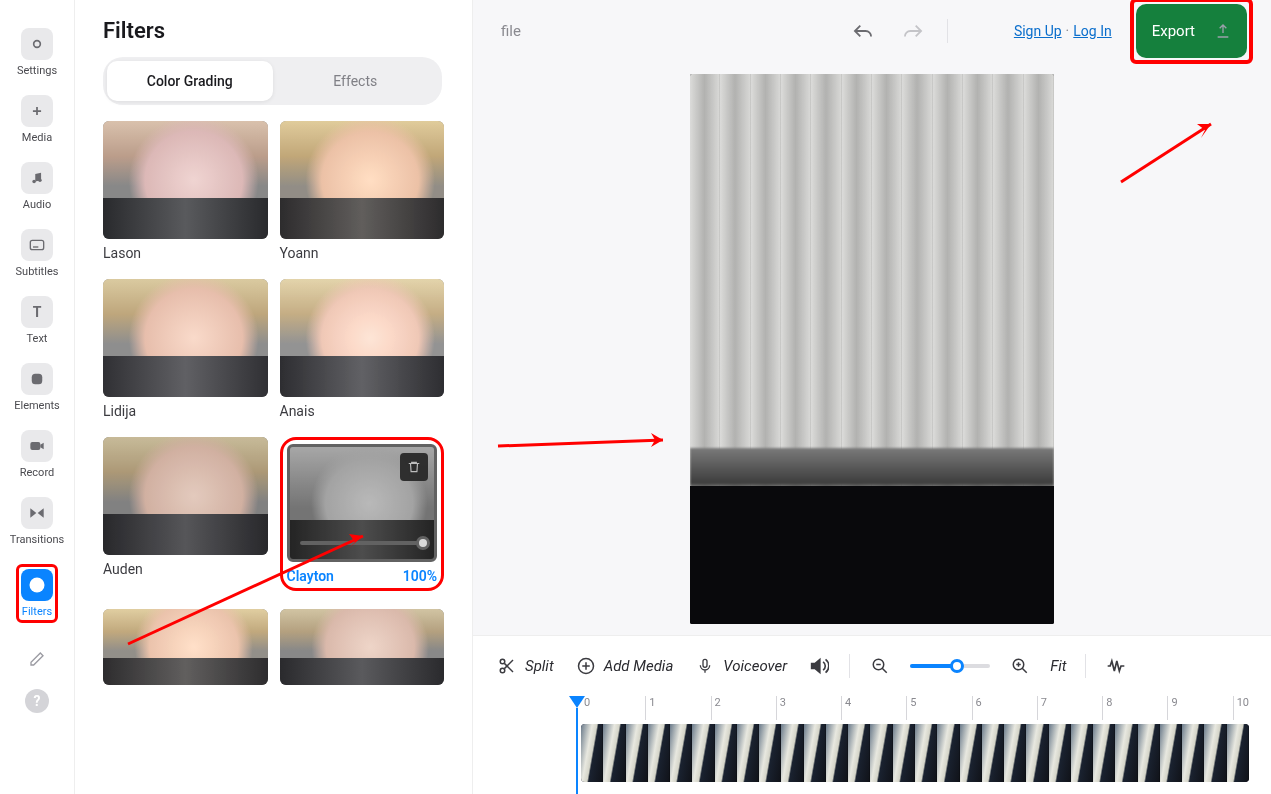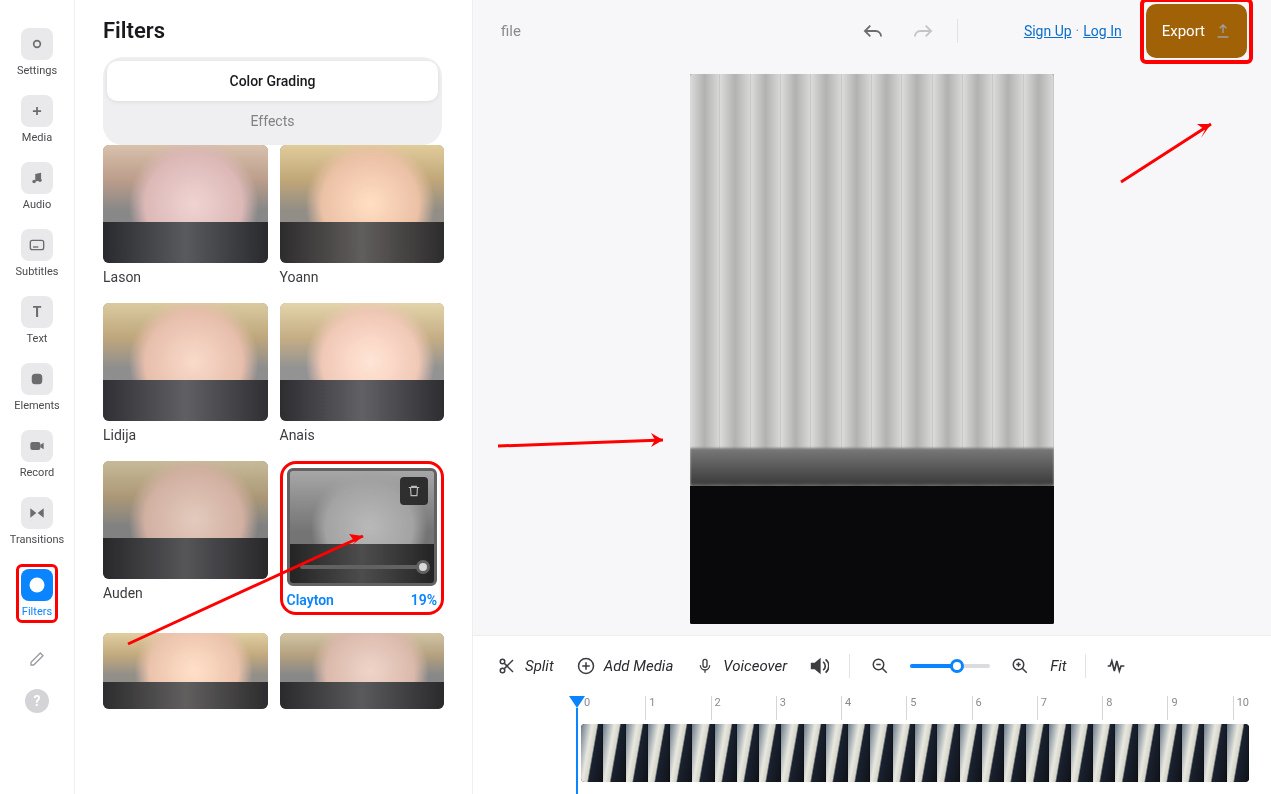--- a/index.html
+++ b/index.html
@@ -8,21 +8,21 @@
 .nav-rail { width: 75px; background: #fff; border-right: 1px solid #eee; display: flex; flex-direction: column; align-items: center; padding-top: 28px; gap: 18px; }
 .nav-item { display: flex; flex-direction: column; align-items: center; gap: 4px; cursor: pointer; }
 .nav-icon { width: 32px; height: 32px; border-radius: 8px; background: #e9e9eb; display: flex; align-items: center; justify-content: center; color: #6b6b70; }
 .nav-icon.active { background: #0a84ff; color: #fff; }
 .nav-label { font-size: 11px; color: #4a4a4f; }
 .nav-label.active { color: #0a84ff; }
 .nav-highlight { border: 3px solid #ff0000; border-radius: 6px; padding: 2px; }
 
 .filters-panel { width: 398px; background: #fff; padding: 18px 14px 0 28px; display: flex; flex-direction: column; overflow: hidden; border-right: 1px solid #eee; }
 .filters-title { font-size: 22px; font-weight: 600; color: #1a1a1e; margin-bottom: 14px; }
-.segmented { display: flex; background: #efeff1; border-radius: 20px; padding: 4px; margin-right: 16px; flex-direction: column; }
+.segmented { display: flex; background: #efeff1; border-radius: 20px; padding: 4px; margin-bottom: 16px; margin-right: 16px; }
 .segmented button { flex: 1; border: none; padding: 12px 0; font-size: 14px; color: #808086; background: transparent; border-radius: 10px; cursor: pointer; }
 .segmented button.on { background: #fff; color: #1a1a1e; font-weight: 500; box-shadow: 0 1px 4px rgba(0,0,0,0.08); }
 
 .filter-grid { display: grid; grid-template-columns: 1fr 1fr; gap: 18px 12px; overflow-y: auto; padding-right: 14px; }
 .filter-item { display: flex; flex-direction: column; gap: 6px; cursor: pointer; }
 .thumb { width: 100%; height: 118px; border-radius: 6px; background: #888; position: relative; overflow: hidden; }
 .thumb-name { font-size: 14px; color: #3b3b40; }
 .sel-wrap { border: 3px solid #ff0000; border-radius: 16px; padding: 4px; }
 .sel .thumb { border: 3px solid #0a84ff; }
 .sel .thumb-name { color: #0a84ff; font-weight: 600; }
@@ -39,21 +39,21 @@
 
 .main { flex:1; display:flex; flex-direction:column; background:#f7f7f9; }
 .top-bar { height:62px; display:flex; align-items:center; padding: 0 18px; gap: 18px; }
 .top-bar .file { color:#8a8a90; font-size:15px; margin-left: 10px; }
 .top-spacer { flex:1; }
 .hist-btn { width:32px; height:32px; display:flex; align-items:center; justify-content:center; color:#6b6b70; cursor:pointer; }
 .auth { font-size: 14px; margin-left: 48px; }
 .auth a { color:#0a6ecc; text-decoration: underline; cursor:pointer; }
 .auth .sep { color:#8a8a90; margin: 0 4px; }
 .export-out { border: 4px solid #ff0000; border-radius: 6px; padding: 2px; }
-.export-btn { background:#a16207; color:#fff; border-radius:10px; padding: 18px 16px; display:flex; align-items:center; gap:10px; font-size:15px; cursor:pointer; }
+.export-btn { background:#15803d; color:#fff; border-radius:10px; padding: 18px 16px; display:flex; align-items:center; gap:20px; font-size:15px; cursor:pointer; }
 
 .preview { flex:1; display:flex; align-items:center; justify-content:center; position:relative; }
 .preview-img { width: 364px; height: 550px; background:#101014; border-radius:2px; position:relative; overflow:hidden; }
 .curtain { position:absolute; top:0; left:0; right:0; height:75%; display:flex; }
 .fold { flex:1; background: linear-gradient(90deg,#f4f4f2 0%, #c6c6c4 50%, #f0f0ee 100%); border-right:1px solid rgba(0,0,0,0.08); }
 .lace { position:absolute; top:68%; left:0; right:0; height:8%; background: linear-gradient(180deg,#888 0%, #444 80%, transparent 100%); filter: blur(1px); }
 .sill { position:absolute; bottom:0; left:0; right:0; height:25%; background:#0a0a0d; }
 
 .arrow { position:absolute; color:#ff0000; pointer-events:none; }
 .arrow svg { display:block; }
@@ -249,21 +249,21 @@
               <svg width="14" height="14" viewBox="0 0 24 24" fill="none" stroke="currentColor" stroke-width="2">
                 <path d="M3 6h18M8 6V4h8v2M6 6l1 14h10l1-14"></path>
               </svg>
             </div>
           <div class="slider-bar">
               <div class="slider-dot"></div>
             </div>
         </div>
         <div class="sel-row">
           <span class="thumb-name">Clayton</span>
-          <span class="sel-pct">19%</span>
+          <span class="sel-pct">100%</span>
         </div>
       </div>
     </div>
 
     <div class="filter-item" style="height:76px;overflow:hidden">
       <div class="thumb" style="filter:sepia(0.15) brightness(1.02)">
           <div class="face">
             <div class="face-hair"></div>
             <div class="face-skin"></div>
             <div class="face-cloth"></div>

